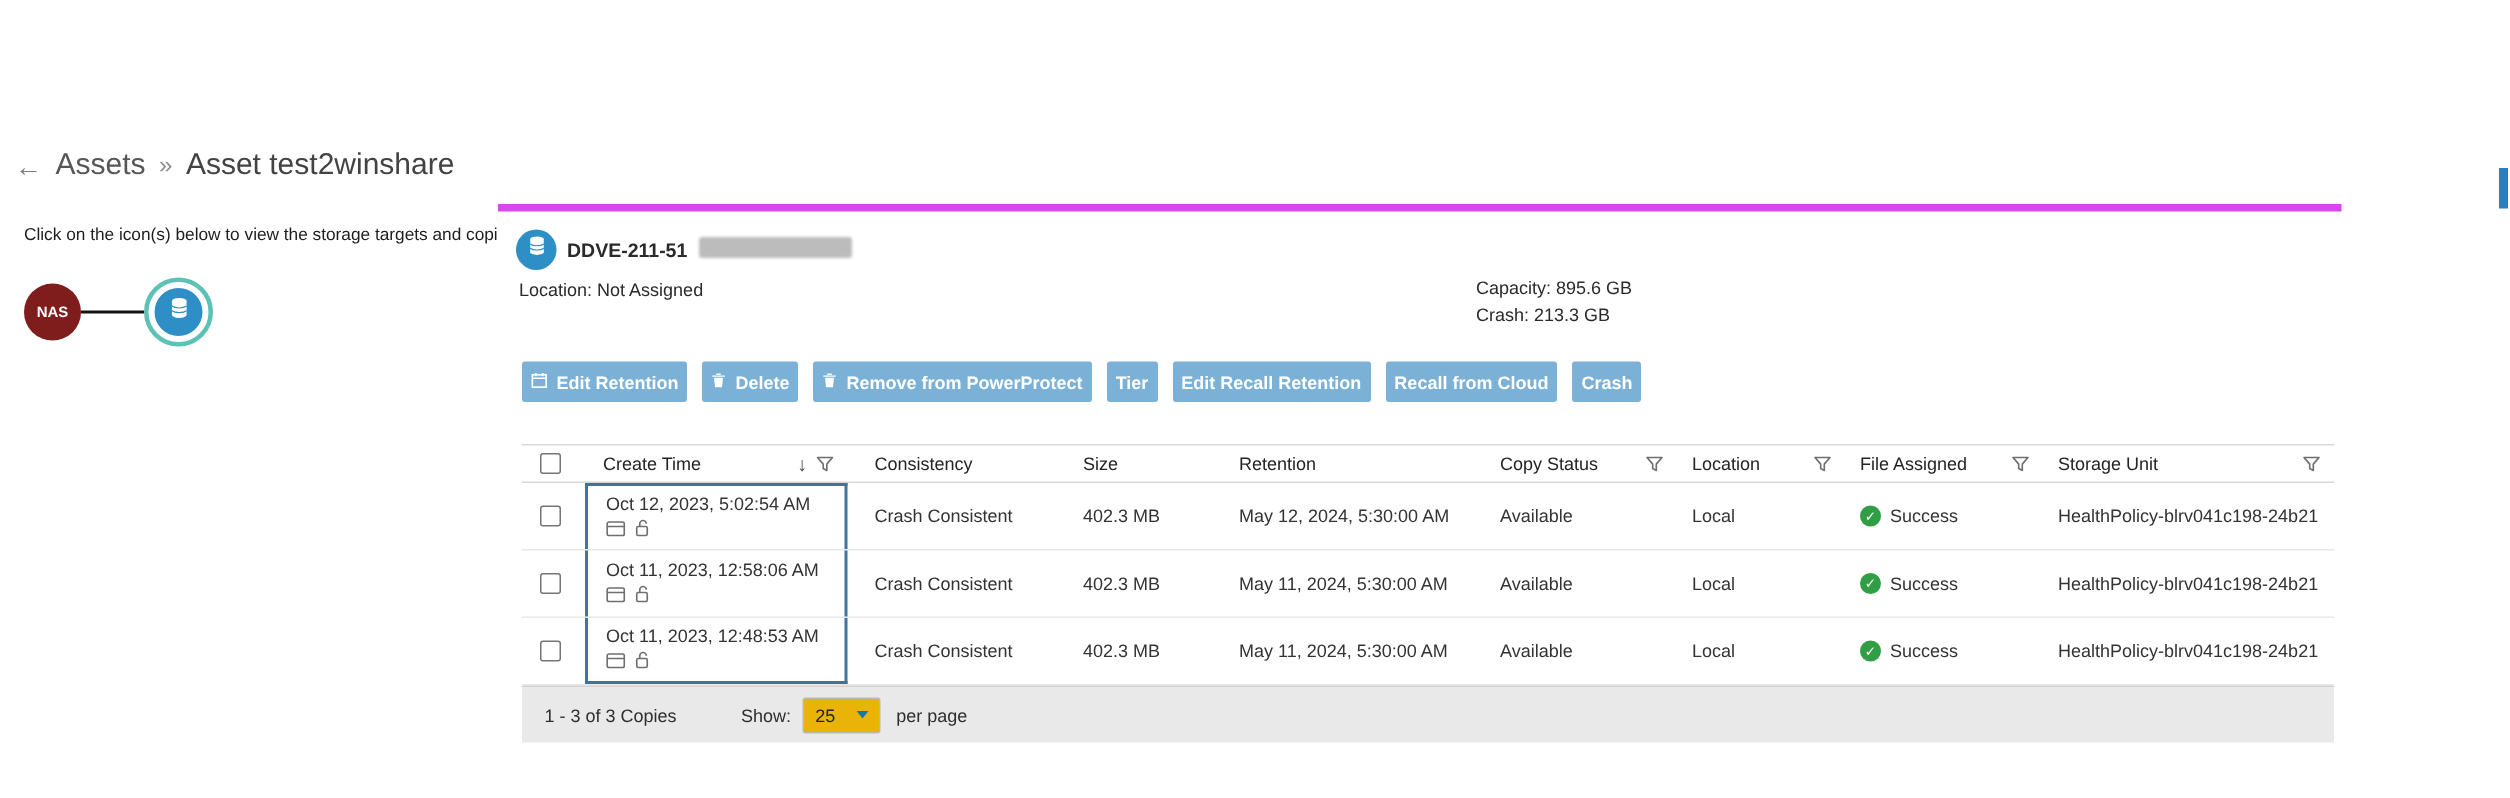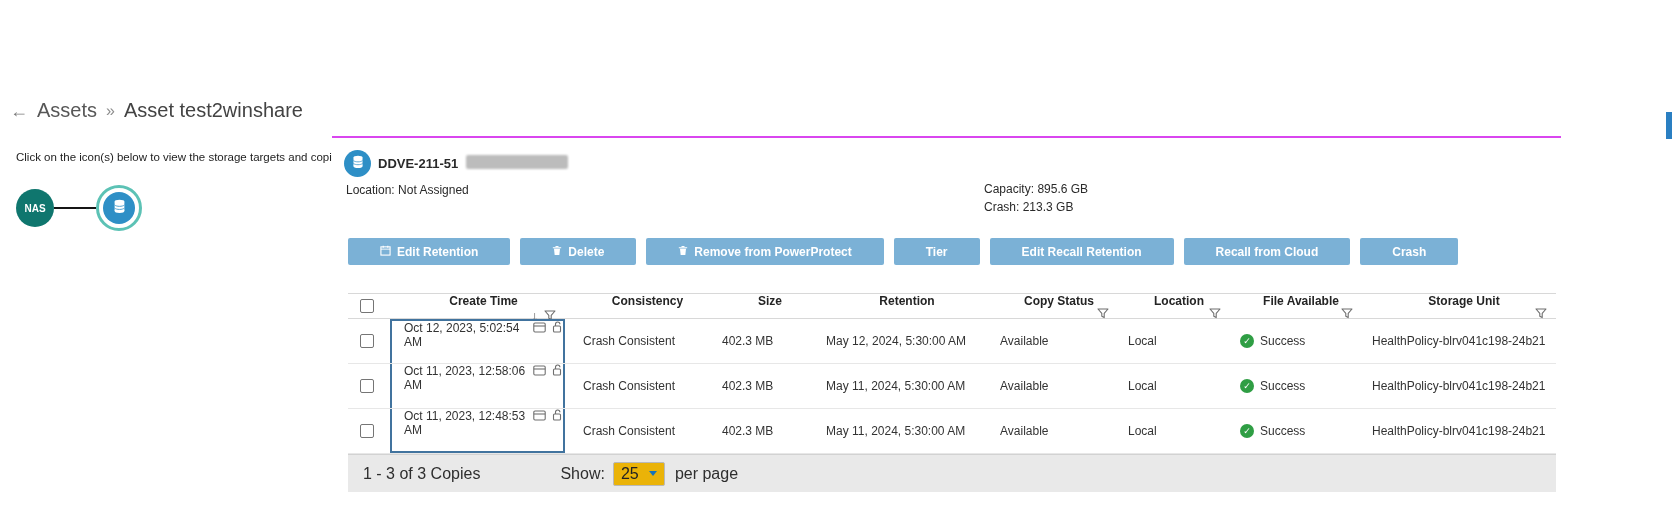--- a/index.html
+++ b/index.html
@@ -11,66 +11,66 @@
   
   .breadcrumb { position:absolute; left:10px; top:99px; display:flex; align-items:center; gap:9px; font-size:20px; color:#4c4c4c; }
   .back-arrow { color:#7d7d7d; font-size:18px; cursor:pointer; line-height:1; }
   .bc-assets { color:#575757; }
   .bc-sep { color:#8e8e8e; font-size:16px; }
   .bc-title { color:#434343; }
 
   
   .instruction { position:absolute; left:16px; top:151px; font-size:11.5px; color:#1d1d1d; }
   .node-row { position:absolute; left:16px; top:185px; display:flex; align-items:center; }
-  .nas-node { width:38px; height:38px; border-radius:50%; background:#0f766e; color:#fff; font-size:10px; font-weight:bold; display:flex; align-items:center; justify-content:center; cursor:pointer; }
+  .nas-node { width:38px; height:38px; border-radius:50%; background:#7f1d1d; color:#fff; font-size:10px; font-weight:bold; display:flex; align-items:center; justify-content:center; cursor:pointer; }
   .connector { width:42px; height:2px; background:#151515; }
   .dd-node-outer { width:46px; height:46px; border-radius:50%; border:3px solid #5cc2b5; background:#fff; display:flex; align-items:center; justify-content:center; cursor:pointer; }
   .dd-node { width:32px; height:32px; border-radius:50%; background:#2e8fc6; display:flex; align-items:center; justify-content:center; }
 
   
-  .panel { position:absolute; left:332px; top:136px; width:1229px; height:370px; border-top:2px solid #d946ef; background:#fff; }
+  .panel { position:absolute; left:332px; top:136px; width:1229px; height:370px; border-top:5px solid #d946ef; background:#fff; }
   .target-icon { position:absolute; left:12px; top:12px; width:27px; height:27px; border-radius:50%; background:#2e8fc6; display:flex; align-items:center; justify-content:center; }
   .target-name { position:absolute; left:46px; top:18px; font-size:13px; font-weight:bold; color:#2a2a2a; }
   .redacted { position:absolute; left:134px; top:17px; width:102px; height:14px; background:#a6a6a6; opacity:.75; filter:blur(1px); border-radius:2px; }
   .location-line { position:absolute; left:14px; top:45px; font-size:12px; color:#2a2a2a; }
   .cap-block { position:absolute; left:652px; top:42px; font-size:12px; color:#2a2a2a; line-height:18px; }
 
   .toolbar { position:absolute; left:16px; top:100px; display:flex; gap:10px; }
-  .btn { height:27px; background:#7bb1d6; color:#fff; border:none; border-radius:2px; font-size:12px; font-weight:bold; display:inline-flex; align-items:center; gap:6px; padding:0 32px; font-family:inherit; cursor:pointer; white-space:nowrap; }
+  .btn { height:27px; background:#7bb1d6; color:#fff; border:none; border-radius:2px; font-size:12px; font-weight:bold; display:inline-flex; align-items:center; gap:6px; padding:0 6px; font-family:inherit; cursor:pointer; white-space:nowrap; }
 
   
   .table { position:absolute; left:16px; top:155px; width:1208px; font-size:12px; color:#333; }
   .thead { display:flex; align-items:stretch; height:26px; border-top:1px solid #d8d8d8; border-bottom:1px solid #d8d8d8; color:#242424; }
   .trow { display:flex; align-items:stretch; height:45px; border-bottom:1px solid #e7e7e7; }
   .cell { display:flex; align-items:center; padding-left:12px; }
   .col-check { width:42px; }
   .col-create { width:175px; }
   .col-cons { width:147px; padding-left:18px; }
   .col-size { width:106px; padding-left:10px; }
   .col-ret { width:170px; padding-left:8px; }
   .col-status { width:130px; }
   .col-loc { width:112px; padding-left:10px; }
   .col-fi { width:132px; padding-left:10px; }
   .col-su { flex:1; padding-left:10px; }
-  .th { font-weight:bold;flex-direction:column; }
+  .th { font-weight:normal; }
   .th-controls { display:flex; align-items:center; gap:6px; margin-left:auto; padding-right:9px; }
   .sort-icon { color:#4a4a4a; font-size:13px; cursor:pointer; }
   .funnel { cursor:pointer; display:flex; }
   .checkbox { width:14px; height:14px; border:1px solid #757575; border-radius:2px; background:#fff; display:inline-block; cursor:pointer; }
-  .cell-create { flex-direction:row; justify-content:center; align-items:flex-start; gap:3px; cursor:pointer; }
+  .cell-create { flex-direction:column; justify-content:center; align-items:flex-start; gap:3px; cursor:pointer; }
   .hl { border-left:2px solid #41739e; border-right:2px solid #41739e; }
   .hl-top { border-top:2px solid #41739e; }
   .hl-bottom { border-bottom:2px solid #41739e; }
   .ct-icons { display:flex; gap:6px; align-items:center; }
   .badge-success { display:inline-flex; align-items:center; gap:6px; }
   .badge-dot { width:14px; height:14px; border-radius:50%; background:#2f9e44; color:#fff; font-size:9px; font-weight:bold; display:flex; align-items:center; justify-content:center; }
 
   
-  .tfoot { display:flex; align-items:center; height:38px; background:#e9e9e9; border-top:1px solid #d2d2d2; padding-left:15px; font-size:16px; color:#2e2e2e; }
-  .foot-show { margin-left:80px; }
+  .tfoot { display:flex; align-items:center; height:38px; background:#e9e9e9; border-top:1px solid #d2d2d2; padding-left:15px; font-size:12px; color:#2e2e2e; }
+  .foot-show { margin-left:43px; }
   .select { width:52px; height:24px; background:#eab308; border:1px solid #b9b9b9; border-radius:2px; display:inline-flex; align-items:center; justify-content:space-between; padding:0 7px; margin:0 10px 0 8px; cursor:pointer; color:#222; }
   .caret { width:0; height:0; border-left:4px solid transparent; border-right:4px solid transparent; border-top:5px solid #1673b8; }
 
   .scroll-thumb { position:absolute; right:1px; top:112px; width:6px; height:27px; background:#2a7fc2; cursor:pointer; }
 </style>
 </head>
 <body>
 
 <div id="app">
 
@@ -207,21 +207,21 @@
           <span>Location</span>
           <span class="th-controls">
             <span class="funnel">
               <svg width="12" height="11" viewBox="0 0 12 11">
                   <path d="M1 1h10L7.2 5.4V9.6L4.8 8.3V5.4Z" fill="none" stroke="#6f6f6f" stroke-width="1.1" stroke-linejoin="round"></path>
                 </svg>
             </span>
           </span>
         </div>
         <div class="cell col-fi th">
-          <span>File Available</span>
+          <span>File Assigned</span>
           <span class="th-controls">
             <span class="funnel">
               <svg width="12" height="11" viewBox="0 0 12 11">
                   <path d="M1 1h10L7.2 5.4V9.6L4.8 8.3V5.4Z" fill="none" stroke="#6f6f6f" stroke-width="1.1" stroke-linejoin="round"></path>
                 </svg>
             </span>
           </span>
         </div>
         <div class="cell col-su th">
           <span>Storage Unit</span>

